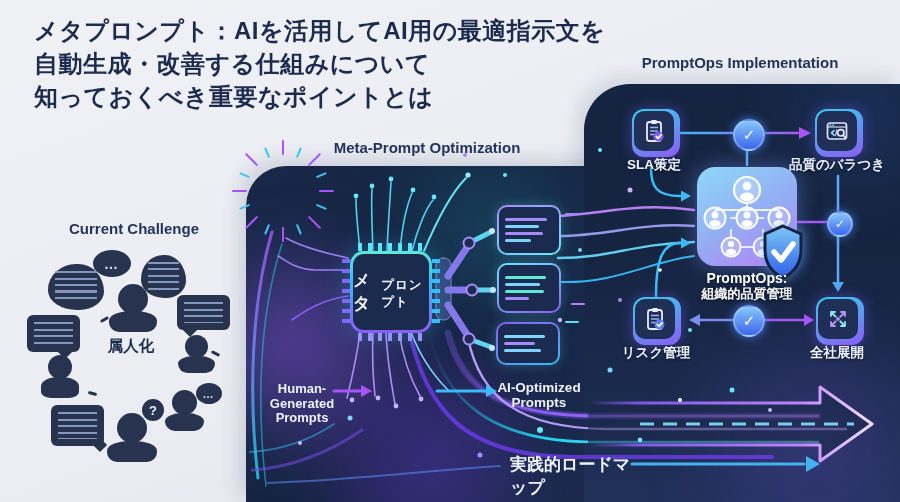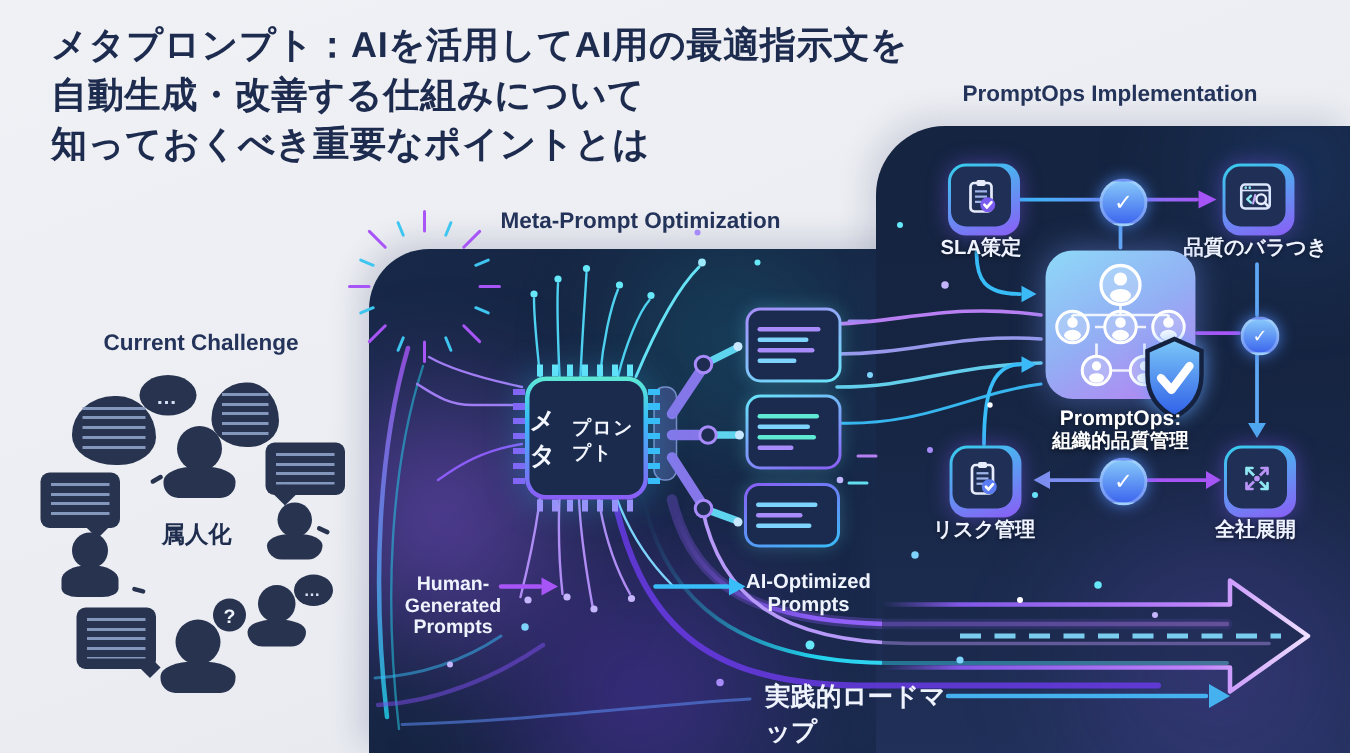--- a/index.html
+++ b/index.html
@@ -29,21 +29,21 @@
   .cloud{border-radius:52% 48% 46% 54%/58% 62% 42% 44%;}
   .rectb{border-radius:6px;}
   .scr{position:absolute;inset:7px 7px;
     background:repeating-linear-gradient(180deg,rgba(148,168,208,.85) 0 2px,transparent 2px 6.5px);}
   .btail{position:absolute;width:10px;height:10px;background:#27334f;transform:rotate(45deg);}
   .dotsbub{display:flex;align-items:center;justify-content:center;color:#d7e0f2;
     font-weight:bold;letter-spacing:2px;}
   .qcirc{position:absolute;background:#27334f;border-radius:50%;color:#eef2fa;display:flex;
     align-items:center;justify-content:center;font-weight:bold;}
   .mark{position:absolute;width:9px;height:3px;border-radius:2px;background:#27334f;}
-  .cap{position:absolute;left:51px;top:346px;width:160px;text-align:center;color:#1e2c4e;font-weight:bold;}
+  .cap{position:absolute;left:51px;top:336px;width:160px;text-align:center;color:#1e2c4e;font-weight:bold;}
   
   .brain{position:absolute;left:248px;top:157px;width:68px;height:68px;border-radius:50%;
     background:radial-gradient(circle at 40% 35%,#22365f,#101d38 75%);
     border:2px solid rgba(167,139,250,.5);box-shadow:0 0 20px rgba(139,92,246,.6);}
   .brain-ai{position:absolute;left:0;top:22px;width:100%;text-align:center;color:#fff;
     font-weight:bold;font-size:15px;text-shadow:0 0 4px rgba(90,200,250,.8);}
   .chip{position:absolute;left:350px;top:251px;width:82px;height:82px;border-radius:14px;
     padding:0;background:linear-gradient(180deg,#5eead4 0%,#38bdf8 35%,#8b5cf6 100%);
     box-shadow:0 0 26px rgba(56,189,248,.4);}
   .chip-core{position:absolute;inset:3px;border-radius:11px;background:#1a2b4d;display:flex;

